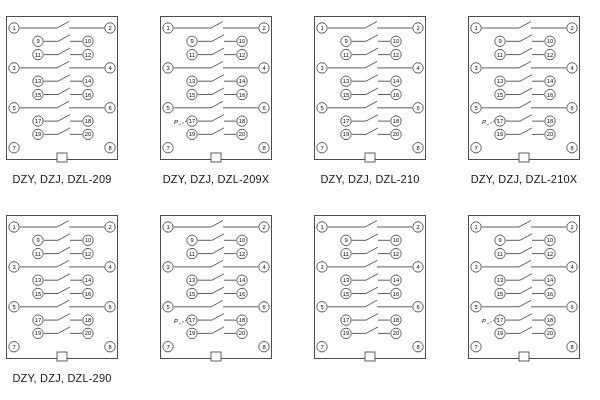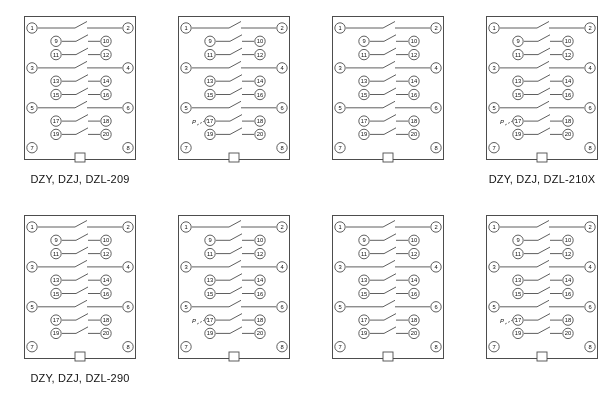--- a/index.html
+++ b/index.html
@@ -5,21 +5,21 @@
   html, body {
     margin: 0; padding: 0;
     width: 600px; height: 400px;
     background: #ffffff;
     overflow: hidden;
   }
   body { font-family: "Liberation Sans", sans-serif; color: #1a1a1a; }
   .page {
     box-sizing: border-box;
     width: 600px; height: 302px;
-    padding: 16px 0 0 24px;
+    padding: 16px 0 0 6px;
   }
   .grid {
     display: grid;
     grid-template-columns: repeat(4, 112px);
     column-gap: 42px;
     row-gap: 30px;
   }
   figure.panel-cell {
     margin: 0;
     display: flex;
@@ -182,94 +182,96 @@
           <line x1="64" y1="118.4" x2="76" y2="118.4" stroke="#4d4d4d" stroke-width="0.9"></line>
           <line x1="52" y1="118.4" x2="64" y2="111.9" stroke="#4d4d4d" stroke-width="0.9"></line>
           <circle cx="8" cy="131.7" r="5.2" fill="#fff" stroke="#4d4d4d" stroke-width="0.9"></circle>
           <text x="8" y="133.7" text-anchor="middle" font-size="5.8" fill="#111111">7</text>
           <circle cx="104" cy="131.7" r="5.2" fill="#fff" stroke="#4d4d4d" stroke-width="0.9"></circle>
           <text x="104" y="133.7" text-anchor="middle" font-size="5.8" fill="#111111">8</text>
           <rect x="51" y="137" width="10" height="9" fill="#fff" stroke="#4d4d4d" stroke-width="0.9"></rect>
           <text x="14" y="108.10000000000001" font-size="6" font-style="italic" fill="#111111">P</text>
           <line x1="19" y1="109.10000000000001" x2="30" y2="103.10000000000001" stroke="#4d4d4d" stroke-width="0.8" stroke-dasharray="2 1.5"></line>
         </svg>
-  </figure>
-
-  <figure class="panel-cell">
-    <svg class="panel-svg" width="112" height="148" viewBox="0 0 112 148">
-          <rect x="0.5" y="0.5" width="111" height="143" fill="none" stroke="#4d4d4d" stroke-width="1"></rect>
-          <circle cx="8" cy="12" r="5.2" fill="#fff" stroke="#4d4d4d" stroke-width="0.9"></circle>
-          <text x="8" y="14" text-anchor="middle" font-size="5.8" fill="#111111">1</text>
-          <circle cx="104" cy="12" r="5.2" fill="#fff" stroke="#4d4d4d" stroke-width="0.9"></circle>
-          <text x="104" y="14" text-anchor="middle" font-size="5.8" fill="#111111">2</text>
-          <line x1="14" y1="12" x2="51" y2="12" stroke="#4d4d4d" stroke-width="0.9"></line>
-          <line x1="63" y1="12" x2="98" y2="12" stroke="#4d4d4d" stroke-width="0.9"></line>
-          <line x1="51" y1="12" x2="63" y2="5.5" stroke="#4d4d4d" stroke-width="0.9"></line>
-          <circle cx="32" cy="25.3" r="5.2" fill="#fff" stroke="#4d4d4d" stroke-width="0.9"></circle>
-          <text x="32" y="27.3" text-anchor="middle" font-size="5.8" fill="#111111">9</text>
-          <circle cx="82" cy="25.3" r="5.2" fill="#fff" stroke="#4d4d4d" stroke-width="0.9"></circle>
-          <text x="82" y="27.3" text-anchor="middle" font-size="5.8" fill="#111111">10</text>
-          <line x1="38" y1="25.3" x2="52" y2="25.3" stroke="#4d4d4d" stroke-width="0.9"></line>
-          <line x1="64" y1="25.3" x2="76" y2="25.3" stroke="#4d4d4d" stroke-width="0.9"></line>
-          <line x1="52" y1="25.3" x2="64" y2="18.8" stroke="#4d4d4d" stroke-width="0.9"></line>
-          <circle cx="32" cy="38.6" r="5.2" fill="#fff" stroke="#4d4d4d" stroke-width="0.9"></circle>
-          <text x="32" y="40.6" text-anchor="middle" font-size="5.8" fill="#111111">11</text>
-          <circle cx="82" cy="38.6" r="5.2" fill="#fff" stroke="#4d4d4d" stroke-width="0.9"></circle>
-          <text x="82" y="40.6" text-anchor="middle" font-size="5.8" fill="#111111">12</text>
-          <line x1="38" y1="38.6" x2="52" y2="38.6" stroke="#4d4d4d" stroke-width="0.9"></line>
-          <line x1="64" y1="38.6" x2="76" y2="38.6" stroke="#4d4d4d" stroke-width="0.9"></line>
-          <line x1="52" y1="38.6" x2="64" y2="32.1" stroke="#4d4d4d" stroke-width="0.9"></line>
-          <circle cx="8" cy="51.900000000000006" r="5.2" fill="#fff" stroke="#4d4d4d" stroke-width="0.9"></circle>
-          <text x="8" y="53.900000000000006" text-anchor="middle" font-size="5.8" fill="#111111">3</text>
-          <circle cx="104" cy="51.900000000000006" r="5.2" fill="#fff" stroke="#4d4d4d" stroke-width="0.9"></circle>
-          <text x="104" y="53.900000000000006" text-anchor="middle" font-size="5.8" fill="#111111">4</text>
-          <line x1="14" y1="51.900000000000006" x2="51" y2="51.900000000000006" stroke="#4d4d4d" stroke-width="0.9"></line>
-          <line x1="63" y1="51.900000000000006" x2="98" y2="51.900000000000006" stroke="#4d4d4d" stroke-width="0.9"></line>
-          <line x1="51" y1="51.900000000000006" x2="63" y2="45.400000000000006" stroke="#4d4d4d" stroke-width="0.9"></line>
-          <circle cx="32" cy="65.2" r="5.2" fill="#fff" stroke="#4d4d4d" stroke-width="0.9"></circle>
-          <text x="32" y="67.2" text-anchor="middle" font-size="5.8" fill="#111111">13</text>
-          <circle cx="82" cy="65.2" r="5.2" fill="#fff" stroke="#4d4d4d" stroke-width="0.9"></circle>
-          <text x="82" y="67.2" text-anchor="middle" font-size="5.8" fill="#111111">14</text>
-          <line x1="38" y1="65.2" x2="52" y2="65.2" stroke="#4d4d4d" stroke-width="0.9"></line>
-          <line x1="64" y1="65.2" x2="76" y2="65.2" stroke="#4d4d4d" stroke-width="0.9"></line>
-          <line x1="52" y1="65.2" x2="64" y2="58.7" stroke="#4d4d4d" stroke-width="0.9"></line>
-          <circle cx="32" cy="78.5" r="5.2" fill="#fff" stroke="#4d4d4d" stroke-width="0.9"></circle>
-          <text x="32" y="80.5" text-anchor="middle" font-size="5.8" fill="#111111">15</text>
-          <circle cx="82" cy="78.5" r="5.2" fill="#fff" stroke="#4d4d4d" stroke-width="0.9"></circle>
-          <text x="82" y="80.5" text-anchor="middle" font-size="5.8" fill="#111111">16</text>
-          <line x1="38" y1="78.5" x2="52" y2="78.5" stroke="#4d4d4d" stroke-width="0.9"></line>
-          <line x1="64" y1="78.5" x2="76" y2="78.5" stroke="#4d4d4d" stroke-width="0.9"></line>
-          <line x1="52" y1="78.5" x2="64" y2="72" stroke="#4d4d4d" stroke-width="0.9"></line>
-          <circle cx="8" cy="91.80000000000001" r="5.2" fill="#fff" stroke="#4d4d4d" stroke-width="0.9"></circle>
-          <text x="8" y="93.80000000000001" text-anchor="middle" font-size="5.8" fill="#111111">5</text>
-          <circle cx="104" cy="91.80000000000001" r="5.2" fill="#fff" stroke="#4d4d4d" stroke-width="0.9"></circle>
-          <text x="104" y="93.80000000000001" text-anchor="middle" font-size="5.8" fill="#111111">6</text>
-          <line x1="14" y1="91.80000000000001" x2="51" y2="91.80000000000001" stroke="#4d4d4d" stroke-width="0.9"></line>
-          <line x1="63" y1="91.80000000000001" x2="98" y2="91.80000000000001" stroke="#4d4d4d" stroke-width="0.9"></line>
-          <line x1="51" y1="91.80000000000001" x2="63" y2="85.30000000000001" stroke="#4d4d4d" stroke-width="0.9"></line>
-          <circle cx="32" cy="105.10000000000001" r="5.2" fill="#fff" stroke="#4d4d4d" stroke-width="0.9"></circle>
-          <text x="32" y="107.10000000000001" text-anchor="middle" font-size="5.8" fill="#111111">17</text>
-          <circle cx="82" cy="105.10000000000001" r="5.2" fill="#fff" stroke="#4d4d4d" stroke-width="0.9"></circle>
-          <text x="82" y="107.10000000000001" text-anchor="middle" font-size="5.8" fill="#111111">18</text>
-          <line x1="38" y1="105.10000000000001" x2="52" y2="105.10000000000001" stroke="#4d4d4d" stroke-width="0.9"></line>
-          <line x1="64" y1="105.10000000000001" x2="76" y2="105.10000000000001" stroke="#4d4d4d" stroke-width="0.9"></line>
-          <line x1="52" y1="105.10000000000001" x2="64" y2="98.60000000000001" stroke="#4d4d4d" stroke-width="0.9"></line>
-          <circle cx="32" cy="118.4" r="5.2" fill="#fff" stroke="#4d4d4d" stroke-width="0.9"></circle>
-          <text x="32" y="120.4" text-anchor="middle" font-size="5.8" fill="#111111">19</text>
-          <circle cx="82" cy="118.4" r="5.2" fill="#fff" stroke="#4d4d4d" stroke-width="0.9"></circle>
-          <text x="82" y="120.4" text-anchor="middle" font-size="5.8" fill="#111111">20</text>
-          <line x1="38" y1="118.4" x2="52" y2="118.4" stroke="#4d4d4d" stroke-width="0.9"></line>
-          <line x1="64" y1="118.4" x2="76" y2="118.4" stroke="#4d4d4d" stroke-width="0.9"></line>
-          <line x1="52" y1="118.4" x2="64" y2="111.9" stroke="#4d4d4d" stroke-width="0.9"></line>
-          <circle cx="8" cy="131.7" r="5.2" fill="#fff" stroke="#4d4d4d" stroke-width="0.9"></circle>
-          <text x="8" y="133.7" text-anchor="middle" font-size="5.8" fill="#111111">7</text>
-          <circle cx="104" cy="131.7" r="5.2" fill="#fff" stroke="#4d4d4d" stroke-width="0.9"></circle>
-          <text x="104" y="133.7" text-anchor="middle" font-size="5.8" fill="#111111">8</text>
-          <rect x="51" y="137" width="10" height="9" fill="#fff" stroke="#4d4d4d" stroke-width="0.9"></rect>
-        </svg>
+    <figcaption class="panel-label">DZY, DZJ, DZL-209X</figcaption>
+  </figure>
+
+  <figure class="panel-cell">
+    <svg class="panel-svg" width="112" height="148" viewBox="0 0 112 148">
+          <rect x="0.5" y="0.5" width="111" height="143" fill="none" stroke="#4d4d4d" stroke-width="1"></rect>
+          <circle cx="8" cy="12" r="5.2" fill="#fff" stroke="#4d4d4d" stroke-width="0.9"></circle>
+          <text x="8" y="14" text-anchor="middle" font-size="5.8" fill="#111111">1</text>
+          <circle cx="104" cy="12" r="5.2" fill="#fff" stroke="#4d4d4d" stroke-width="0.9"></circle>
+          <text x="104" y="14" text-anchor="middle" font-size="5.8" fill="#111111">2</text>
+          <line x1="14" y1="12" x2="51" y2="12" stroke="#4d4d4d" stroke-width="0.9"></line>
+          <line x1="63" y1="12" x2="98" y2="12" stroke="#4d4d4d" stroke-width="0.9"></line>
+          <line x1="51" y1="12" x2="63" y2="5.5" stroke="#4d4d4d" stroke-width="0.9"></line>
+          <circle cx="32" cy="25.3" r="5.2" fill="#fff" stroke="#4d4d4d" stroke-width="0.9"></circle>
+          <text x="32" y="27.3" text-anchor="middle" font-size="5.8" fill="#111111">9</text>
+          <circle cx="82" cy="25.3" r="5.2" fill="#fff" stroke="#4d4d4d" stroke-width="0.9"></circle>
+          <text x="82" y="27.3" text-anchor="middle" font-size="5.8" fill="#111111">10</text>
+          <line x1="38" y1="25.3" x2="52" y2="25.3" stroke="#4d4d4d" stroke-width="0.9"></line>
+          <line x1="64" y1="25.3" x2="76" y2="25.3" stroke="#4d4d4d" stroke-width="0.9"></line>
+          <line x1="52" y1="25.3" x2="64" y2="18.8" stroke="#4d4d4d" stroke-width="0.9"></line>
+          <circle cx="32" cy="38.6" r="5.2" fill="#fff" stroke="#4d4d4d" stroke-width="0.9"></circle>
+          <text x="32" y="40.6" text-anchor="middle" font-size="5.8" fill="#111111">11</text>
+          <circle cx="82" cy="38.6" r="5.2" fill="#fff" stroke="#4d4d4d" stroke-width="0.9"></circle>
+          <text x="82" y="40.6" text-anchor="middle" font-size="5.8" fill="#111111">12</text>
+          <line x1="38" y1="38.6" x2="52" y2="38.6" stroke="#4d4d4d" stroke-width="0.9"></line>
+          <line x1="64" y1="38.6" x2="76" y2="38.6" stroke="#4d4d4d" stroke-width="0.9"></line>
+          <line x1="52" y1="38.6" x2="64" y2="32.1" stroke="#4d4d4d" stroke-width="0.9"></line>
+          <circle cx="8" cy="51.900000000000006" r="5.2" fill="#fff" stroke="#4d4d4d" stroke-width="0.9"></circle>
+          <text x="8" y="53.900000000000006" text-anchor="middle" font-size="5.8" fill="#111111">3</text>
+          <circle cx="104" cy="51.900000000000006" r="5.2" fill="#fff" stroke="#4d4d4d" stroke-width="0.9"></circle>
+          <text x="104" y="53.900000000000006" text-anchor="middle" font-size="5.8" fill="#111111">4</text>
+          <line x1="14" y1="51.900000000000006" x2="51" y2="51.900000000000006" stroke="#4d4d4d" stroke-width="0.9"></line>
+          <line x1="63" y1="51.900000000000006" x2="98" y2="51.900000000000006" stroke="#4d4d4d" stroke-width="0.9"></line>
+          <line x1="51" y1="51.900000000000006" x2="63" y2="45.400000000000006" stroke="#4d4d4d" stroke-width="0.9"></line>
+          <circle cx="32" cy="65.2" r="5.2" fill="#fff" stroke="#4d4d4d" stroke-width="0.9"></circle>
+          <text x="32" y="67.2" text-anchor="middle" font-size="5.8" fill="#111111">13</text>
+          <circle cx="82" cy="65.2" r="5.2" fill="#fff" stroke="#4d4d4d" stroke-width="0.9"></circle>
+          <text x="82" y="67.2" text-anchor="middle" font-size="5.8" fill="#111111">14</text>
+          <line x1="38" y1="65.2" x2="52" y2="65.2" stroke="#4d4d4d" stroke-width="0.9"></line>
+          <line x1="64" y1="65.2" x2="76" y2="65.2" stroke="#4d4d4d" stroke-width="0.9"></line>
+          <line x1="52" y1="65.2" x2="64" y2="58.7" stroke="#4d4d4d" stroke-width="0.9"></line>
+          <circle cx="32" cy="78.5" r="5.2" fill="#fff" stroke="#4d4d4d" stroke-width="0.9"></circle>
+          <text x="32" y="80.5" text-anchor="middle" font-size="5.8" fill="#111111">15</text>
+          <circle cx="82" cy="78.5" r="5.2" fill="#fff" stroke="#4d4d4d" stroke-width="0.9"></circle>
+          <text x="82" y="80.5" text-anchor="middle" font-size="5.8" fill="#111111">16</text>
+          <line x1="38" y1="78.5" x2="52" y2="78.5" stroke="#4d4d4d" stroke-width="0.9"></line>
+          <line x1="64" y1="78.5" x2="76" y2="78.5" stroke="#4d4d4d" stroke-width="0.9"></line>
+          <line x1="52" y1="78.5" x2="64" y2="72" stroke="#4d4d4d" stroke-width="0.9"></line>
+          <circle cx="8" cy="91.80000000000001" r="5.2" fill="#fff" stroke="#4d4d4d" stroke-width="0.9"></circle>
+          <text x="8" y="93.80000000000001" text-anchor="middle" font-size="5.8" fill="#111111">5</text>
+          <circle cx="104" cy="91.80000000000001" r="5.2" fill="#fff" stroke="#4d4d4d" stroke-width="0.9"></circle>
+          <text x="104" y="93.80000000000001" text-anchor="middle" font-size="5.8" fill="#111111">6</text>
+          <line x1="14" y1="91.80000000000001" x2="51" y2="91.80000000000001" stroke="#4d4d4d" stroke-width="0.9"></line>
+          <line x1="63" y1="91.80000000000001" x2="98" y2="91.80000000000001" stroke="#4d4d4d" stroke-width="0.9"></line>
+          <line x1="51" y1="91.80000000000001" x2="63" y2="85.30000000000001" stroke="#4d4d4d" stroke-width="0.9"></line>
+          <circle cx="32" cy="105.10000000000001" r="5.2" fill="#fff" stroke="#4d4d4d" stroke-width="0.9"></circle>
+          <text x="32" y="107.10000000000001" text-anchor="middle" font-size="5.8" fill="#111111">17</text>
+          <circle cx="82" cy="105.10000000000001" r="5.2" fill="#fff" stroke="#4d4d4d" stroke-width="0.9"></circle>
+          <text x="82" y="107.10000000000001" text-anchor="middle" font-size="5.8" fill="#111111">18</text>
+          <line x1="38" y1="105.10000000000001" x2="52" y2="105.10000000000001" stroke="#4d4d4d" stroke-width="0.9"></line>
+          <line x1="64" y1="105.10000000000001" x2="76" y2="105.10000000000001" stroke="#4d4d4d" stroke-width="0.9"></line>
+          <line x1="52" y1="105.10000000000001" x2="64" y2="98.60000000000001" stroke="#4d4d4d" stroke-width="0.9"></line>
+          <circle cx="32" cy="118.4" r="5.2" fill="#fff" stroke="#4d4d4d" stroke-width="0.9"></circle>
+          <text x="32" y="120.4" text-anchor="middle" font-size="5.8" fill="#111111">19</text>
+          <circle cx="82" cy="118.4" r="5.2" fill="#fff" stroke="#4d4d4d" stroke-width="0.9"></circle>
+          <text x="82" y="120.4" text-anchor="middle" font-size="5.8" fill="#111111">20</text>
+          <line x1="38" y1="118.4" x2="52" y2="118.4" stroke="#4d4d4d" stroke-width="0.9"></line>
+          <line x1="64" y1="118.4" x2="76" y2="118.4" stroke="#4d4d4d" stroke-width="0.9"></line>
+          <line x1="52" y1="118.4" x2="64" y2="111.9" stroke="#4d4d4d" stroke-width="0.9"></line>
+          <circle cx="8" cy="131.7" r="5.2" fill="#fff" stroke="#4d4d4d" stroke-width="0.9"></circle>
+          <text x="8" y="133.7" text-anchor="middle" font-size="5.8" fill="#111111">7</text>
+          <circle cx="104" cy="131.7" r="5.2" fill="#fff" stroke="#4d4d4d" stroke-width="0.9"></circle>
+          <text x="104" y="133.7" text-anchor="middle" font-size="5.8" fill="#111111">8</text>
+          <rect x="51" y="137" width="10" height="9" fill="#fff" stroke="#4d4d4d" stroke-width="0.9"></rect>
+        </svg>
+    <figcaption class="panel-label">DZY, DZJ, DZL-210</figcaption>
   </figure>
 
   <figure class="panel-cell">
     <svg class="panel-svg" width="112" height="148" viewBox="0 0 112 148">
           <rect x="0.5" y="0.5" width="111" height="143" fill="none" stroke="#4d4d4d" stroke-width="1"></rect>
           <circle cx="8" cy="12" r="5.2" fill="#fff" stroke="#4d4d4d" stroke-width="0.9"></circle>
           <text x="8" y="14" text-anchor="middle" font-size="5.8" fill="#111111">1</text>
           <circle cx="104" cy="12" r="5.2" fill="#fff" stroke="#4d4d4d" stroke-width="0.9"></circle>
           <text x="104" y="14" text-anchor="middle" font-size="5.8" fill="#111111">2</text>
           <line x1="14" y1="12" x2="51" y2="12" stroke="#4d4d4d" stroke-width="0.9"></line>

